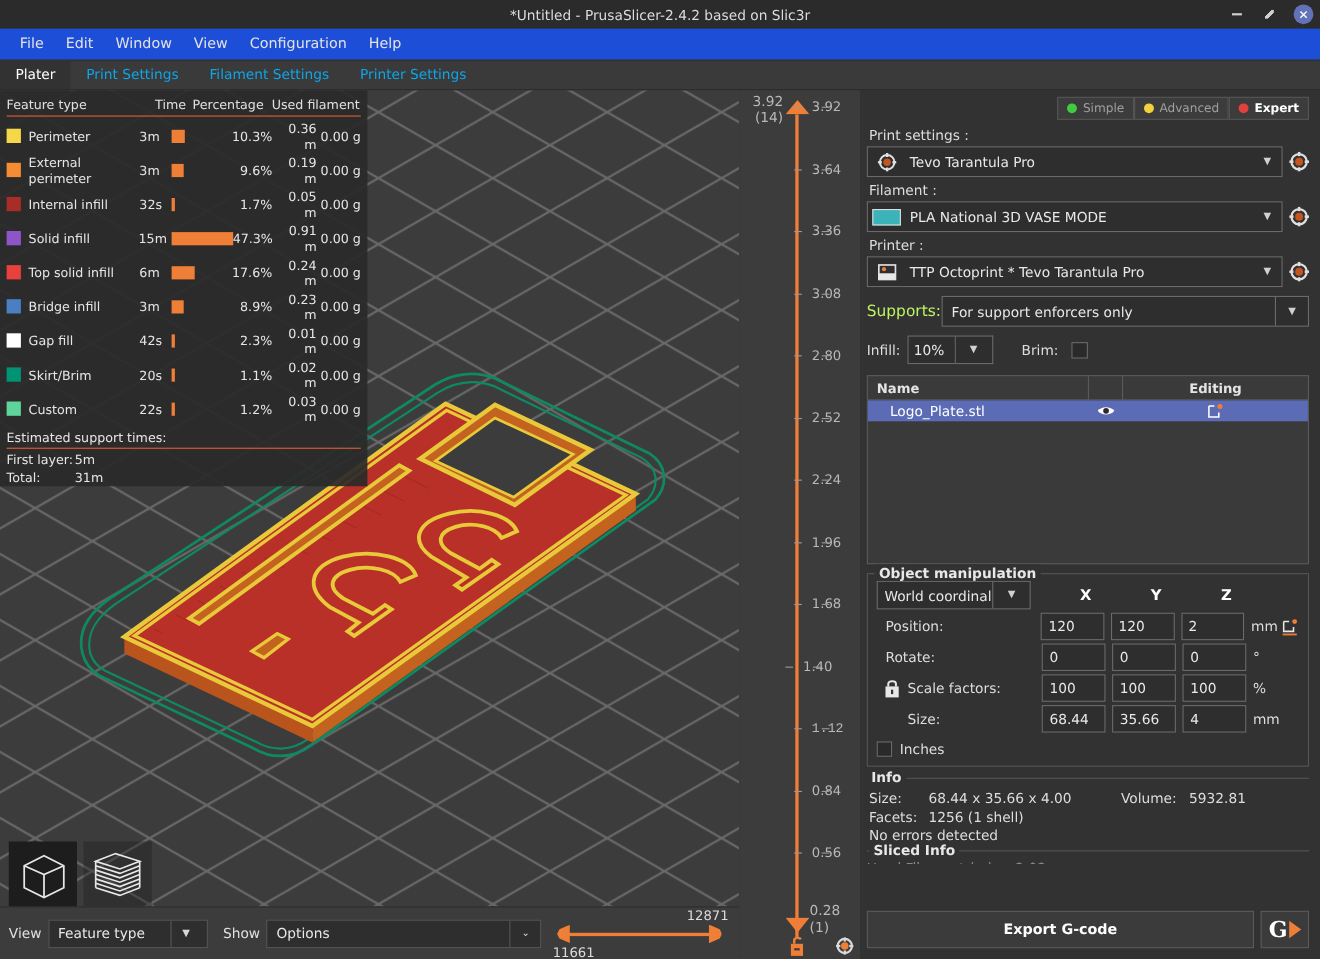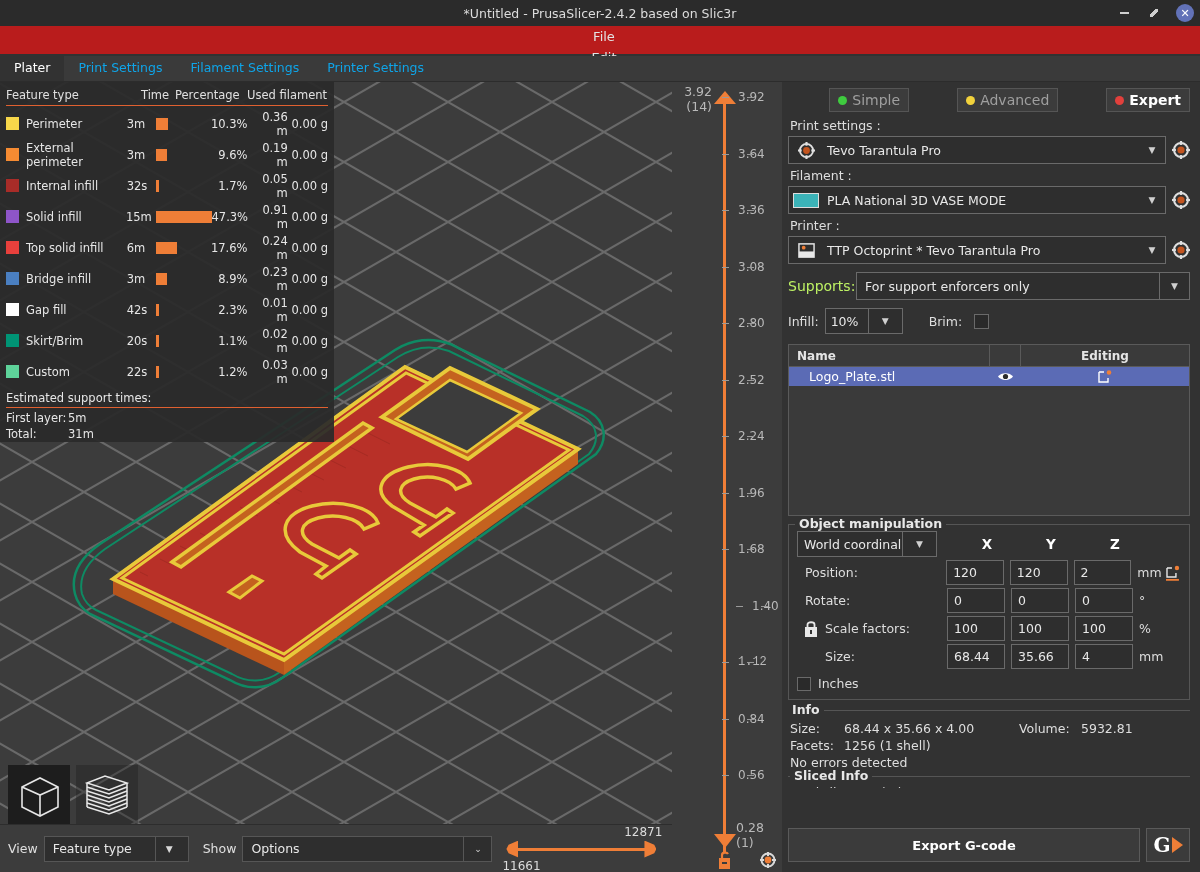--- a/index.html
+++ b/index.html
@@ -21,21 +21,21 @@
   .wc { width:16px; height:16px; display:flex; align-items:center; justify-content:center; color:#cfcfcf; font-size:12px; }
   .wc.min::after { content:''; display:block; width:9px; height:1.5px; background:#cfcfcf; }
   .wc.max { position:relative; }
   .wc.max::after{ content:''; display:block; width:8px;height:8px;
      background: linear-gradient(135deg, transparent 0 35%, #cfcfcf 35% 65%, transparent 65%); }
   .wc.close { width:18px;height:18px;border-radius:50%;background:#6272b8;color:#fff;font-size:11px;font-weight:bold; }
 
   
   .menubar {
     position:absolute; left:0; top:26px; width:1200px; height:28px;
-    background:#b91c1c; display:flex; align-items:center; padding-left:8px; gap:0px;flex-direction:column;
+    background:#1d4ed8; display:flex; align-items:center; padding-left:8px; gap:0px;
   }
   .menuitem { color:#e3e3e3; font-size:13px; padding:3px 10px; cursor:default; }
 
   
   .tabbar {
     position:absolute; left:0; top:56px; width:1200px; height:26px;
     background:#3a3a3a; display:flex; align-items:flex-end;
     border-bottom:1px solid #2c2c2c;
   }
   .tab { font-size:12.5px; color:#0ea5e9; padding:4px 14px 5px 14px; height:26px; line-height:17px; }
@@ -116,21 +116,21 @@
      clip-path: polygon(0 0, 100% 0, 50% 100%); }
   .vs-lock { position:absolute; left:45px; bottom:2px; width:18px; height:20px; }
   .vs-gear { position:absolute; left:88px; bottom:4px; width:16px; height:16px; }
 
   
   .rpanel { position:absolute; left:782px; top:82px; width:418px; height:790px; background:#323232; padding:6px 10px 0 6px; }
 
   .modebar { display:flex; justify-content:flex-end; gap:0px; margin-bottom:6px; }
   .modebtn {
     display:flex; align-items:center; gap:5px; padding:3px 8px;
-    background:#3c3c3c; border:1px solid #555; font-size:14px; color:#9f9f9f;margin-left:48px;
+    background:#3c3c3c; border:1px solid #555; font-size:11px; color:#9f9f9f;
   }
   .modebtn.active { color:#ffffff; font-weight:bold; }
   .modedot { width:9px; height:9px; border-radius:50%; }
 
   .lbl { color:#dedede; font-size:12.5px; margin:4px 0 3px 2px; }
   .selrow { display:flex; align-items:center; gap:6px; }
   .select {
     flex:1; height:28px; background:#2e2e2e; border:1px solid #6a6a6a;
     display:flex; align-items:center; color:#e8e8e8; font-size:12.5px;justify-content:center;
   }
@@ -448,21 +448,21 @@
     <div id="vs-ticks">
         <div class="vs-tick" style="left: 66px; top: 8px;"><span class="dashL"></span><span class="dashR"></span>3.92</div>
         <div class="vs-tick" style="left: 66px; top: 64.5px;"><span class="dashL"></span><span class="dashR"></span>3.64</div>
         <div class="vs-tick" style="left: 66px; top: 121px;"><span class="dashL"></span><span class="dashR"></span>3.36</div>
         <div class="vs-tick" style="left: 66px; top: 177.5px;"><span class="dashL"></span><span class="dashR"></span>3.08</div>
         <div class="vs-tick" style="left: 66px; top: 234px;"><span class="dashL"></span><span class="dashR"></span>2.80</div>
         <div class="vs-tick" style="left: 66px; top: 290.5px;"><span class="dashL"></span><span class="dashR"></span>2.52</div>
         <div class="vs-tick" style="left: 66px; top: 347px;"><span class="dashL"></span><span class="dashR"></span>2.24</div>
         <div class="vs-tick" style="left: 66px; top: 403.5px;"><span class="dashL"></span><span class="dashR"></span>1.96</div>
         <div class="vs-tick" style="left: 66px; top: 460px;"><span class="dashL"></span><span class="dashR"></span>1.68</div>
-        <div class="vs-tick" style="left: 80px; top: 516.5px;"><span class="dashL"></span><span class="dashR"></span>1.40</div>
+        <div class="vs-tick" style="left: 58px; top: 516.5px;"><span class="dashL"></span><span class="dashR"></span>1.40</div>
         <div class="vs-tick" style="left: 66px; top: 573px; font-family: Liberation Mono, monospace;"><span class="dashL"></span><span class="dashR"></span>1.12</div>
         <div class="vs-tick" style="left: 66px; top: 629.5px;"><span class="dashL"></span><span class="dashR"></span>0.84</div>
         <div class="vs-tick" style="left: 66px; top: 686px;"><span class="dashL"></span><span class="dashR"></span>0.56</div>
       </div>
     <div class="vs-bot-label">
       <div>0.28</div>
       <div>(1)</div>
     </div>
     <svg class="vs-lock" viewBox="0 0 18 20">
       <rect x="2" y="8" width="11" height="11" fill="#ef7e37"></rect>

